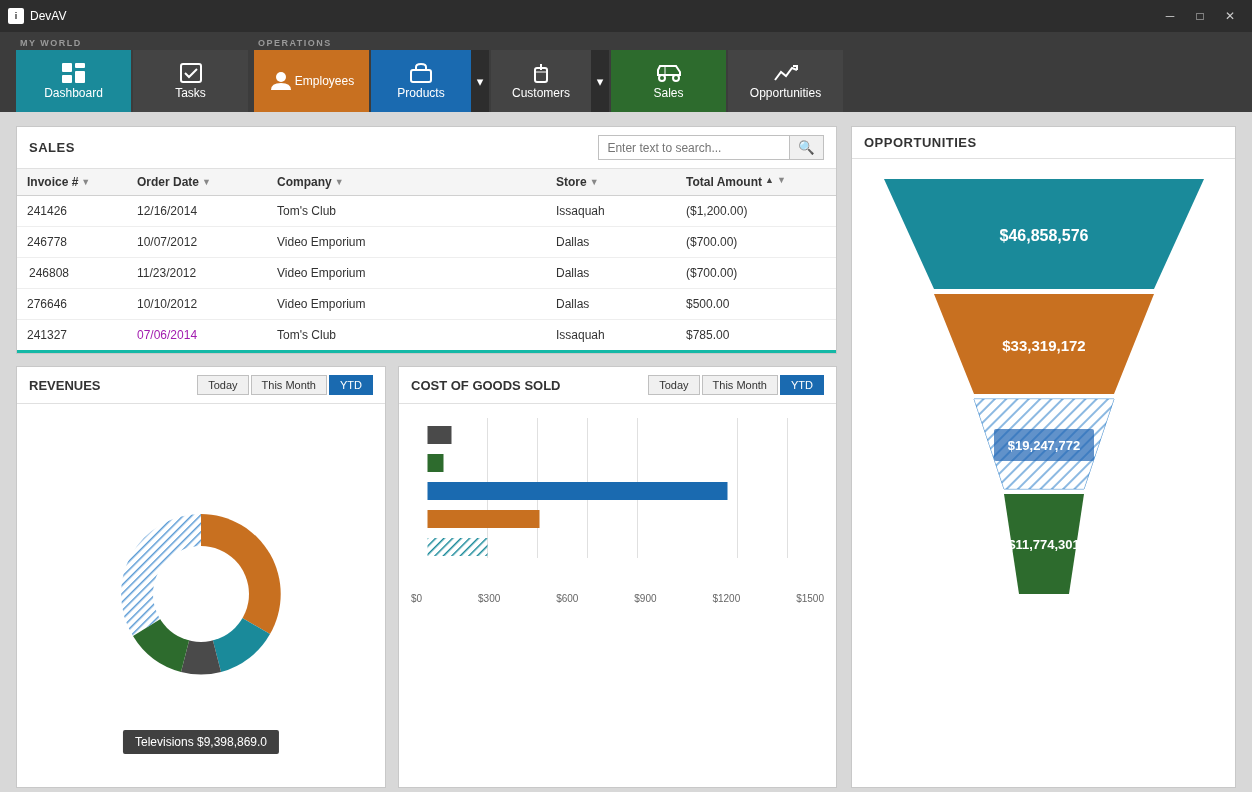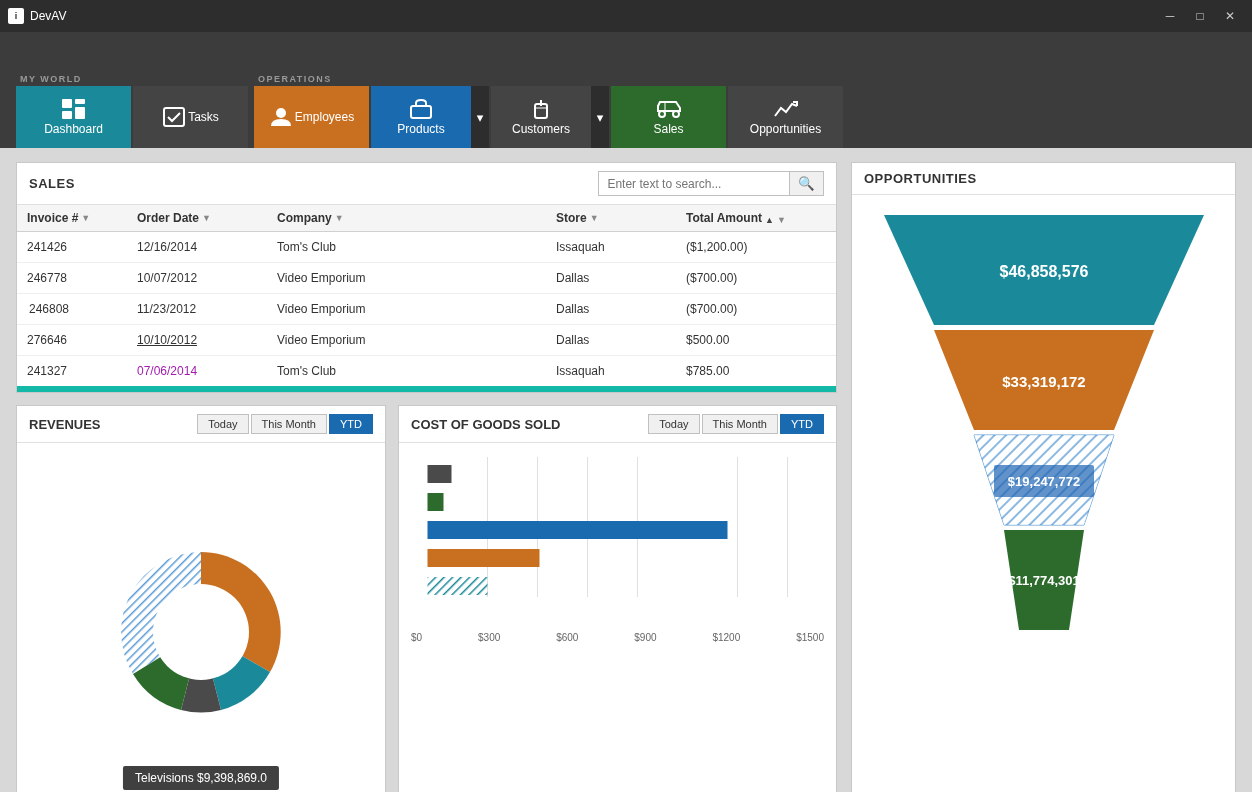--- a/index.html
+++ b/index.html
@@ -29,35 +29,35 @@
   <div class="titlebar-controls">
     <button class="titlebar-btn">─</button>
     <button class="titlebar-btn">□</button>
     <button class="titlebar-btn">✕</button>
   </div>
 </div>
 
 <div class="app-header">
   <div style="background:#3c3c3c; padding:4px 16px 0 16px; display:flex; align-items:flex-end; gap:2px;">
 
-    <div style="display:flex; flex-direction:column; margin-right:4px;margin-top:36px;">
+    <div style="display:flex; flex-direction:column; margin-right:4px;">
       <span style="color:#999; font-size:9px; font-weight:bold; letter-spacing:1.5px; padding:2px 4px;">MY WORLD</span>
       <div style="display:flex; gap:2px;">
 
         <div style="display:flex; flex-direction:column; align-items:center; justify-content:center; width:115px; height:62px; background:#1a8a9a; cursor:pointer; color:#fff; padding:8px; gap:2px;">
           <svg width="26" height="22" viewBox="0 0 26 22">
             <rect x="1" y="1" width="10" height="9" fill="white" rx="1"></rect>
             <rect x="14" y="1" width="10" height="5" fill="white" rx="1"></rect>
             <rect x="1" y="13" width="10" height="8" fill="white" rx="1"></rect>
             <rect x="14" y="9" width="10" height="12" fill="white" rx="1"></rect>
           </svg>
           <span style="font-size:12px;">Dashboard</span>
         </div>
 
-        <div style="display:flex; align-items:center; justify-content:center; width:115px; height:62px; background:#444; cursor:pointer; color:#fff; padding:8px; gap:2px;">
+        <div style="display:flex; flex-direction:column; align-items:center; justify-content:center; width:115px; height:62px; background:#444; cursor:pointer; color:#fff; padding:8px; gap:2px;">
           <svg width="24" height="22" viewBox="0 0 24 22">
             <rect x="2" y="2" width="20" height="18" rx="2" fill="none" stroke="white" stroke-width="2"></rect>
             <polyline points="6,11 10,15 18,7" fill="none" stroke="white" stroke-width="2"></polyline>
           </svg>
           <span style="font-size:12px;">Tasks</span>
         </div>
       </div>
     </div>
 
     <div style="display:flex; flex-direction:column;">
@@ -140,21 +140,21 @@
           <span style="color:#888; font-size:9px;">▼</span>
         </div>
         <div style="flex:1; padding:6px 10px; font-size:12px; font-weight:600; color:#333; display:flex; align-items:center; gap:3px;">
           <span>Company</span>
           <span style="color:#888; font-size:9px;">▼</span>
         </div>
         <div style="width:130px; padding:6px 10px; font-size:12px; font-weight:600; color:#333; display:flex; align-items:center; gap:3px;">
           <span>Store</span>
           <span style="color:#888; font-size:9px;">▼</span>
         </div>
-        <div style="width:160px; padding:6px 10px; font-size:12px; font-weight:600; color:#333; display:flex; align-items:flex-end; gap:3px;">
+        <div style="width:160px; padding:6px 10px; font-size:12px; font-weight:600; color:#333; display:flex; align-items:flex-start; gap:3px;">
           <span>Total Amount</span>
           <span style="color:#444; font-size:9px;">▲</span>
           <span style="color:#888; font-size:9px;">▼</span>
         </div>
       </div>
 
       <div>
         <div style="display:flex; border-bottom:1px solid #eee;">
           <div style="width:110px; padding:8px 10px; font-size:12px; color:#333;">241426</div>
           <div style="width:140px; padding:8px 10px; font-size:12px; color:#333;">12/16/2014</div>
@@ -171,26 +171,26 @@
         </div>
         <div style="display:flex; border-bottom:1px solid #eee;">
           <div style="width:110px; padding:8px 12px; font-size:12px; color:#333;">246808</div>
           <div style="width:140px; padding:8px 10px; font-size:12px; color:#333;">11/23/2012</div>
           <div style="flex:1; padding:8px 10px; font-size:12px; color:#333;">Video Emporium</div>
           <div style="width:130px; padding:8px 10px; font-size:12px; color:#333;">Dallas</div>
           <div style="width:160px; padding:8px 10px; font-size:12px; color:#333;">($700.00)</div>
         </div>
         <div style="display:flex; border-bottom:1px solid #eee;">
           <div style="width:110px; padding:8px 10px; font-size:12px; color:#333;">276646</div>
-          <div style="width:140px; padding:8px 10px; font-size:12px; color:#333;text-decoration:underline;">10/10/2012</div>
+          <div style="width:140px; padding:8px 10px; font-size:12px; color:#333;">10/10/2012</div>
           <div style="flex:1; padding:8px 10px; font-size:12px; color:#333;">Video Emporium</div>
           <div style="width:130px; padding:8px 10px; font-size:12px; color:#333;">Dallas</div>
           <div style="width:160px; padding:8px 10px; font-size:12px; color:#333;">$500.00</div>
         </div>
-        <div style="display:flex; border-bottom:6px solid #14b8a6;">
+        <div style="display:flex; border-bottom:3px solid #14b8a6;">
           <div style="width:110px; padding:8px 10px; font-size:12px; color:#333;">241327</div>
           <div style="width:140px; padding:8px 10px; font-size:12px; color:#a21caf;">07/06/2014</div>
           <div style="flex:1; padding:8px 10px; font-size:12px; color:#333;">Tom's Club</div>
           <div style="width:130px; padding:8px 10px; font-size:12px; color:#333;">Issaquah</div>
           <div style="width:160px; padding:8px 10px; font-size:12px; color:#333;">$785.00</div>
         </div>
       </div>
     </div>
 
     <div style="display:flex; gap:12px; flex:1;">

